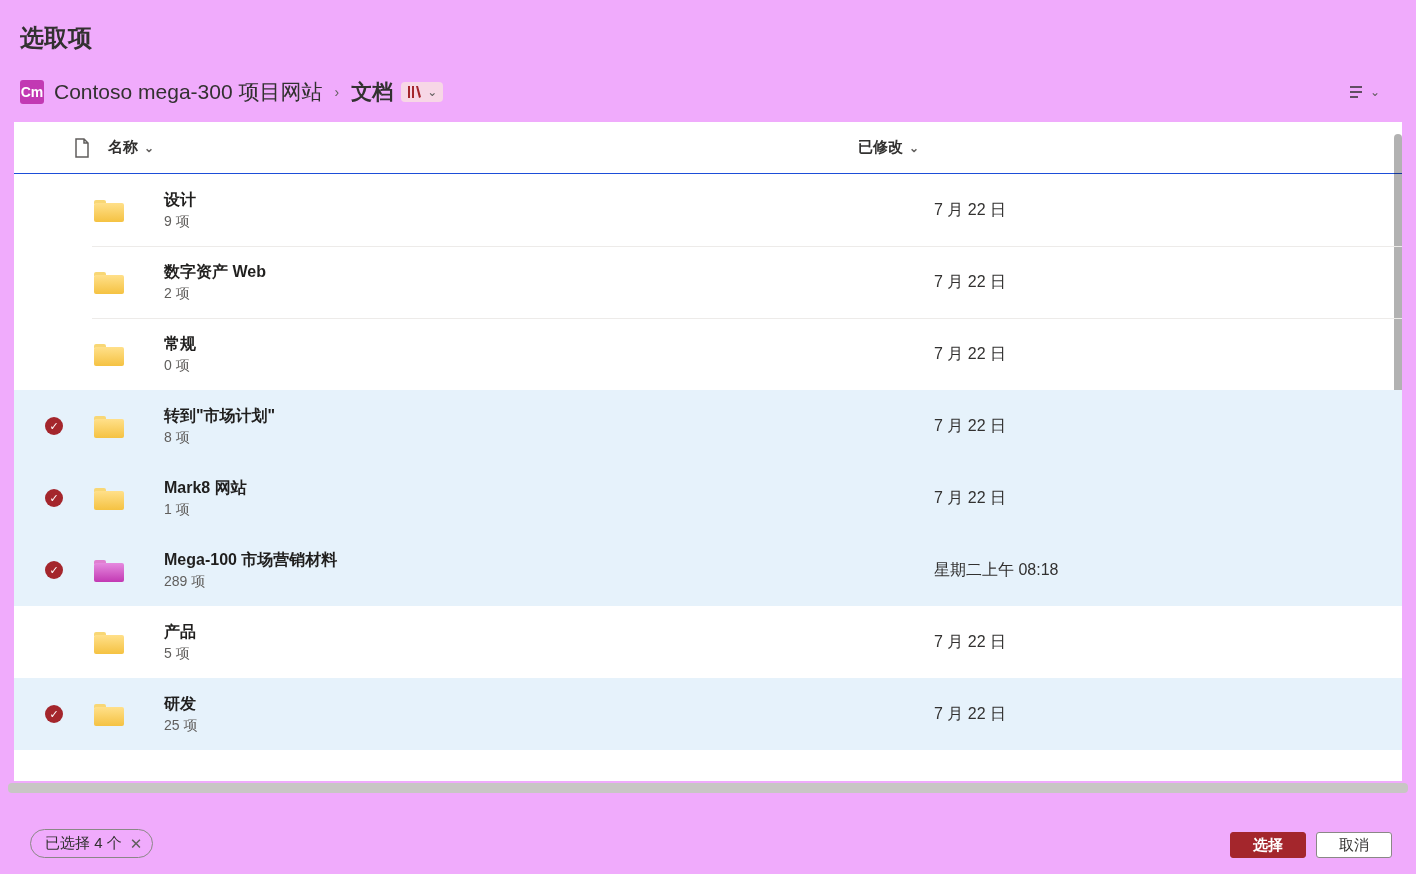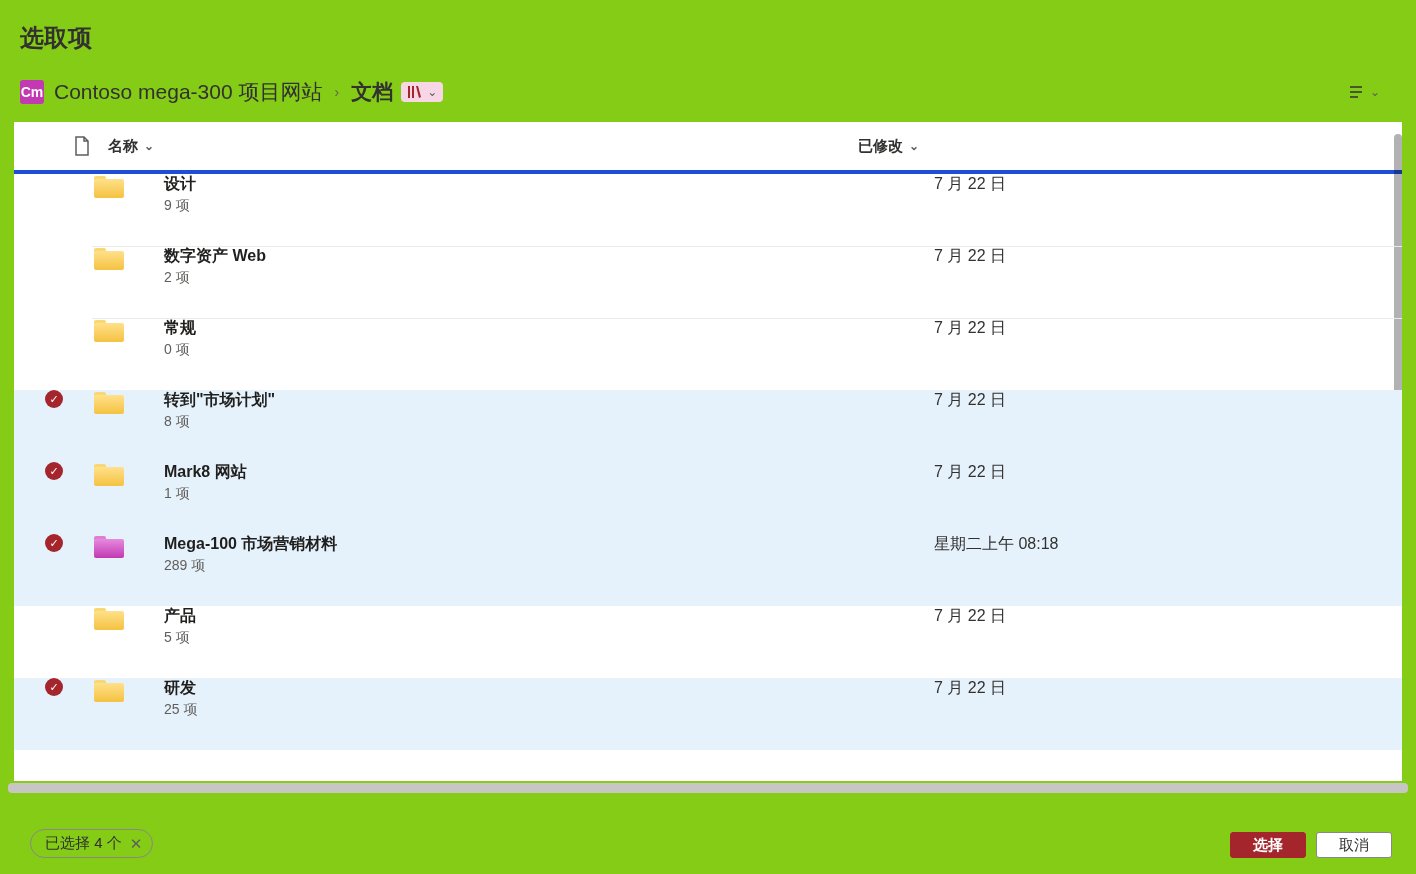--- a/index.html
+++ b/index.html
@@ -1,41 +1,41 @@
 <!DOCTYPE html>
 <html><head>
 <meta charset="utf-8">
 <style>
   * { box-sizing: border-box; margin: 0; padding: 0; }
   html, body { width: 1416px; height: 874px; font-family: "Segoe UI", "Microsoft YaHei", sans-serif; background: #f5f5f5; color: #323130; overflow: hidden; }
-  .dialog { width: 100%; height: 100%; display: flex; flex-direction: column; background: #84cc16; }
+  .dialog { width: 100%; height: 100%; display: flex; flex-direction: column; background: #f0abfc; }
 
   .header { padding: 22px 20px 14px 20px; }
   .title { font-size: 24px; font-weight: 600; }
 
   .breadcrumb-row { display: flex; align-items: center; padding: 10px 20px 16px 20px; }
   .site-icon { width: 24px; height: 24px; background: #c239b3; border-radius: 3px; display: flex; align-items: center; justify-content: center; color: #fff; font-size: 14px; font-weight: 600; margin-right: 10px; }
   .crumb { font-size: 21px; color: #323130; cursor: pointer; }
   .crumb-sep { margin: 0 12px; color: #605e5c; font-size: 14px; }
   .crumb-current { font-weight: 600; font-size: 21px; }
   .lib-badge { display: inline-flex; align-items: center; margin-left: 8px; background: #f7d7e6; border-radius: 4px; padding: 2px 6px; cursor: pointer; }
   .lib-badge svg { width: 16px; height: 16px; }
   .lib-badge .chev { margin-left: 4px; color: #605e5c; font-size: 12px; }
   .view-btn { margin-left: auto; margin-right: 12px; display: flex; align-items: center; color: #323130; cursor: pointer; padding: 4px; }
   .view-btn svg { width: 20px; height: 20px; }
   .view-btn .chev { margin-left: 4px; font-size: 12px; color: #605e5c; }
 
   .list-wrap { flex: 1; background: #fff; margin: 0 14px 0 14px; overflow-y: auto; position: relative; }
-  .col-header { display: flex; align-items: center; height: 52px; padding: 0 20px 0 60px; border-bottom: 4px solid #1d4ed8; font-size: 15px; color: #323130; }
+  .col-header { display: flex; align-items: center; height: 52px; padding: 0 20px 0 60px; border-bottom: 1px solid #1d4ed8; font-size: 15px; color: #323130; }
   .hdr-doc-icon { width: 34px; display:flex; align-items:center; color:#605e5c; }
   .hdr-name { flex: 0 0 750px; display: flex; align-items: center; font-weight: 600; cursor: pointer; }
   .hdr-mod  { display: flex; align-items: center; font-weight: 600; cursor: pointer; }
   .hdr-chev { margin-left: 6px; color: #605e5c; font-size: 12px; }
 
-  .row { display: flex; align-items: flex-start; height: 72px; padding: 0 20px 0 20px; cursor: pointer; position: relative; gap: 20px; }
+  .row { display: flex; align-items: center; height: 72px; padding: 0 20px 0 20px; cursor: pointer; position: relative; gap: 20px; }
   .row + .row::before { content:""; position:absolute; top:0; left:78px; right:0; height:1px; background:#edebe9; }
   .row.selected { background: #e6f2fb; }
   .row.selected::before, .row.selected + .row::before { background: transparent; }
   .sel-col { width: 40px; display:flex; justify-content:center; }
   .check { width:18px; height:18px; border-radius:50%; background:#a4262c; display:flex; align-items:center; justify-content:center; color:#fff; font-size:11px; }
   .icon-col { width: 50px; display:flex; align-items:center; }
   .folder-icon { width: 30px; height: 24px; position: relative; }
   .folder-icon::before { content:""; position:absolute; top:2px; left:0; width:12px; height:4px; background:#f8d775; border-radius:2px 2px 0 0; }
   .folder-icon::after  { content:""; position:absolute; top:5px; left:0; width:30px; height:19px; background:linear-gradient(#ffe08a,#f5c242); border-radius:2px; }
   .folder-icon.pink::before { background:#e07fd0; }

